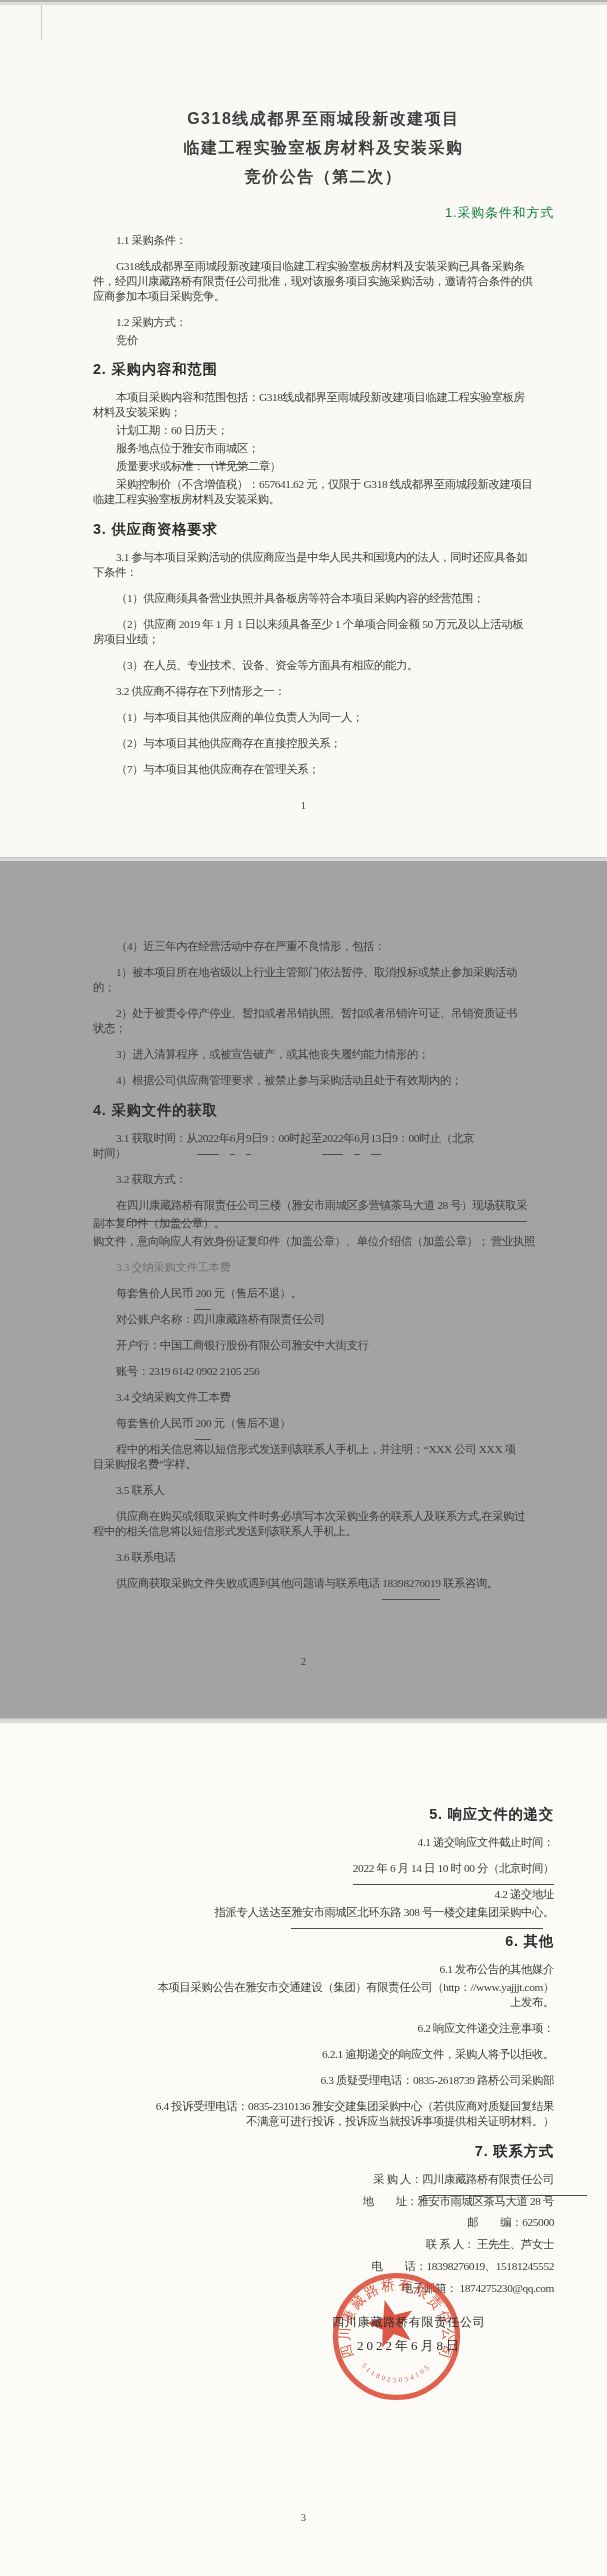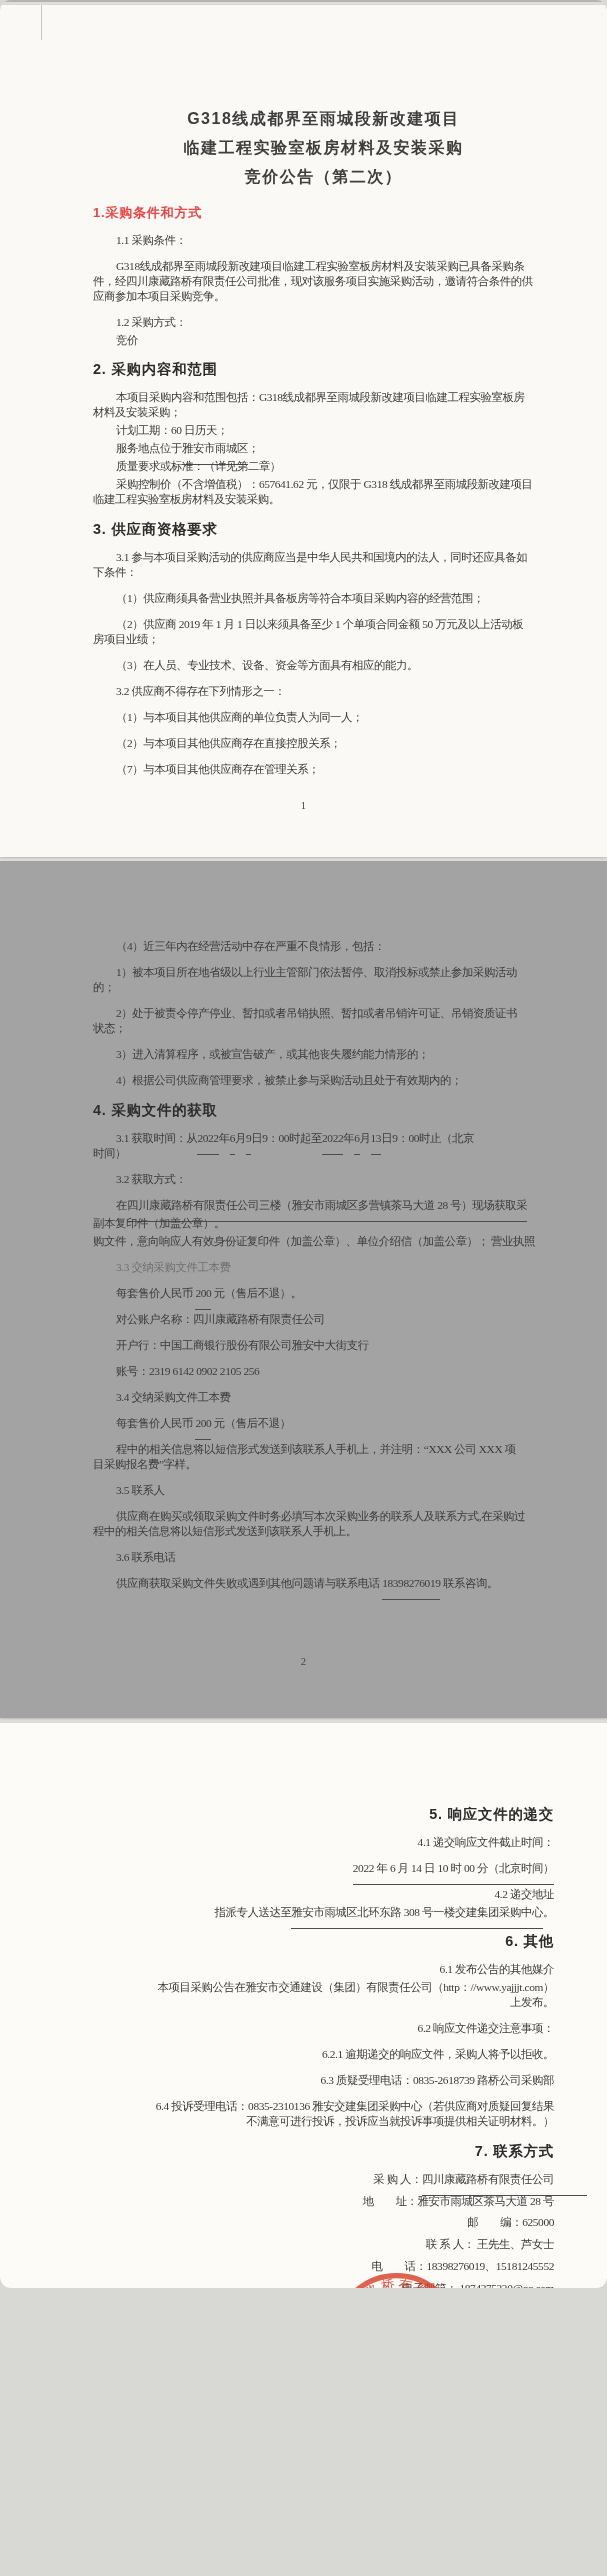--- a/index.html
+++ b/index.html
@@ -1,34 +1,34 @@
 <!DOCTYPE html>
 <html lang="zh" style="font-size:12px"><head>
 <meta charset="utf-8">
 <style>
   html,body{margin:0;padding:0;}
   body{width:607px;background:#d8d8d5;font-family:"Liberation Serif",serif;}
-  #canvas{position:relative;width:607px;height:2288px;background:#dededc;overflow:hidden;border-radius:11px;}
+  #canvas{position:relative;width:607px;height:2576px;background:#dededc;overflow:hidden;}
   #canvas::before{content:'';position:absolute;top:0;left:0;right:0;height:1.5px;background:#8f8f8c;opacity:.55;z-index:5;}
   .page{position:absolute;left:0;width:607px;background:#fbfaf7;box-shadow:0 0.8px 2.3px rgba(60,60,55,.35);}
   .p1{top:4.6px;height:852px;background:#faf9f6;}
   .p2{top:861px;height:857px;background:#a3a3a3;}
   .p3{top:1723px;height:853px;background:#fcfbf8;}
   .p1::before{content:'';position:absolute;top:0;left:41px;width:0.8px;height:35px;background:#c8c8c4;}
   .page-body{padding-left:93px;padding-right:53px;}
   .p1 .page-body{padding-top:99px;}
   .p2 .page-body{padding-top:76px;}
   .p3 .page-body{padding-top:70px;text-align:right;}
   .line{white-space:nowrap;}
   .t{font-family:"Liberation Sans",sans-serif;font-weight:700;font-size:16px;line-height:29px;
      text-align:center;color:#3e3e3e;letter-spacing:1.5px;}
   .h{font-family:"Liberation Sans",sans-serif;font-weight:700;font-size:14.4px;line-height:21px;
      margin-top:10.6px;color:#2d2d2d;letter-spacing:0.8px;}
-  .hs{font-family:"Liberation Sans",sans-serif;font-weight:700;font-size:13px;line-height:20px;
-     margin-top:12px;color:#ef4444;letter-spacing:0.8px;}
+  .hs{font-family:"Liberation Sans",sans-serif;font-weight:400;font-size:13px;line-height:20px;
+     margin-top:12px;color:#15803d;letter-spacing:0.8px;text-align:right;}
   .ln{font-size:11.4px;line-height:18px;letter-spacing:-0.4px;color:#3b3b3b;margin-top:0;}
   .ind{padding-left:23px;}
   .sp{margin-top:8px;}
   .w{margin-top:-3px;}
   .ct{margin-top:3.8px;}
   .faded{opacity:.5;}
   .u{border-bottom:0.8px solid #4c4c4c;padding-bottom:10px;}
   .page-num{position:absolute;left:0;width:607px;text-align:center;font-size:10.6px;color:#454545;}
   .p1 .page-num{top:795px;}
   .p2 .page-num{top:795px;}

